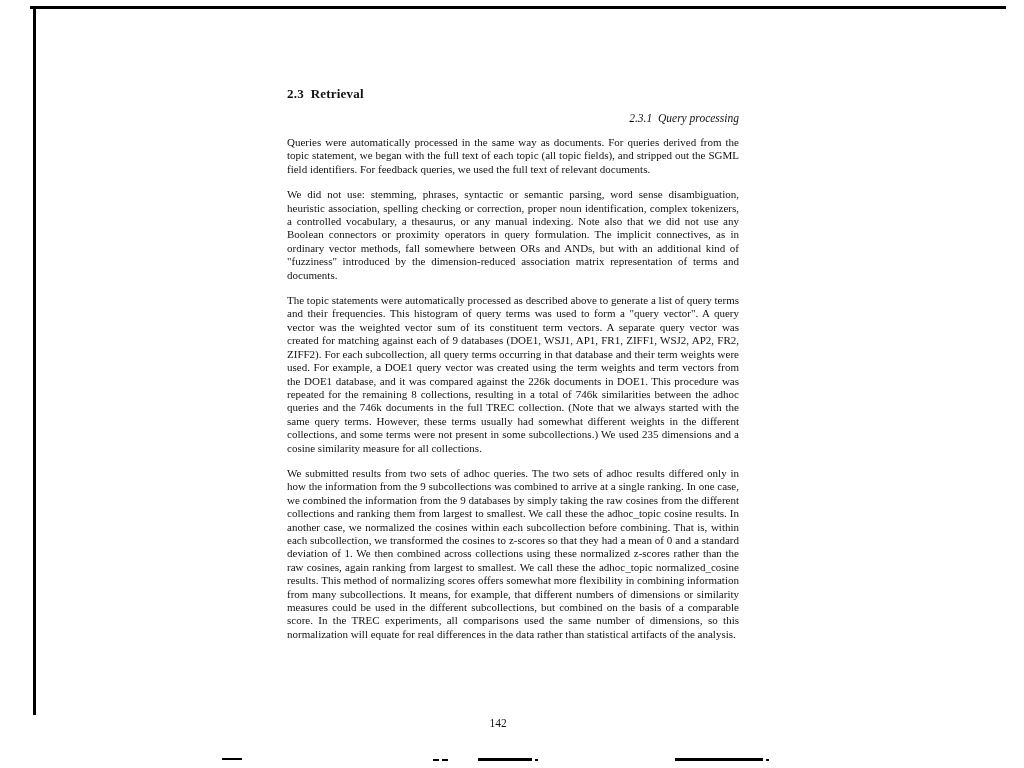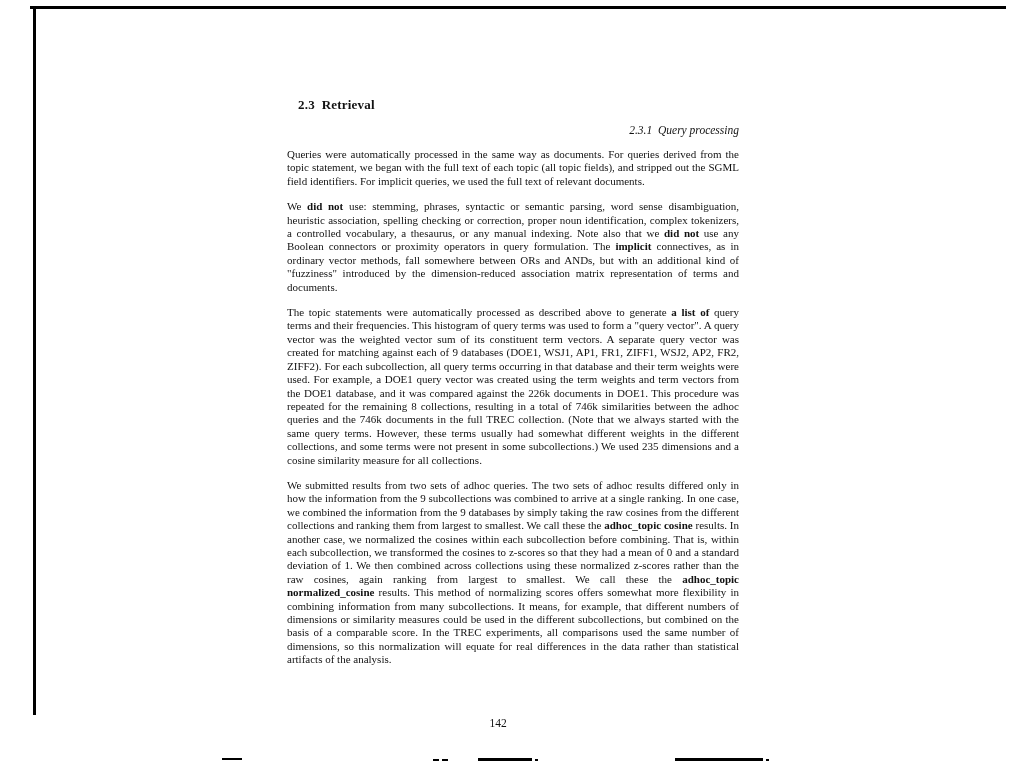--- a/index.html
+++ b/index.html
@@ -16,21 +16,21 @@
     font-family: "Liberation Serif", "DejaVu Serif", serif;
     color: #121212;
   }
   .content {
     position: absolute;
     left: 287px;
     top: 86px;
     width: 452px;
   }
   .section-heading {
-    margin: 11px;
+    margin: 0;
     font-size: 13px;
     font-weight: bold;
     font-style: normal;
     white-space: pre-wrap;
     letter-spacing: 0.2px;
   }
   .subheading {
     margin: 10px 0 7px 0;
     font-size: 11.5px;
     font-weight: normal;
@@ -38,21 +38,21 @@
     white-space: pre-wrap;
     text-align: right;
   }
   .para {
     margin: 12px 0 0 0;
     font-size: 11px;
     line-height: 13.4px;
     text-align: justify;
   }
   .para .bold {
-    font-weight: bold;
+    font-weight: normal;
   }
   .page-number {
     position: absolute;
     left: 468px;
     top: 717px;
     width: 60px;
     text-align: center;
     font-size: 11.5px;
     font-weight: normal;
   }
@@ -75,21 +75,21 @@
 
 <div class="page">
 
   <div class="scan-line edge-top"></div>
   <div class="scan-line edge-left"></div>
 
   <div class="content">
     <h2 class="section-heading">2.3  Retrieval</h2>
     <div>
         <h3 class="subheading">2.3.1  Query processing</h3>
-        <p class="para"><span class="">Queries were automatically processed in the same way as documents.  For queries derived from the topic statement, we began with the full text of each topic (all topic fields), and stripped out the SGML field identifiers.  For implicit queries, we used the full text of relevant documents.</span></p>
+        <p class="para"><span class="">Queries were automatically processed in the same way as documents.  For queries derived from the topic statement, we began with the full text of each topic (all topic fields), and stripped out the SGML field identifiers.  For feedback queries, we used the full text of relevant documents.</span></p>
         <p class="para"><span class="">We </span><span class="bold">did not</span><span class=""> use: stemming, phrases, syntactic or semantic parsing, word sense disambiguation, heuristic association, spelling checking or correction, proper noun identification, complex tokenizers, a controlled vocabulary, a thesaurus, or any manual indexing.  Note also that we </span><span class="bold">did not</span><span class=""> use any Boolean connectors or proximity operators in query formulation.  The </span><span class="bold">implicit</span><span class=""> connectives, as in ordinary vector methods, fall somewhere between ORs and ANDs, but with an additional kind of "fuzziness" introduced by the dimension-reduced association matrix representation of terms and documents.</span></p>
         <p class="para"><span class="">The topic statements were automatically processed as described above to generate </span><span class="bold">a list of</span><span class=""> query terms and their frequencies.  This histogram of query terms was used to form a "query vector".  A query vector was the weighted vector sum of its constituent term vectors.  A separate query vector was created for matching against each of 9 databases (DOE1, WSJ1, AP1, FR1, ZIFF1, WSJ2, AP2, FR2, ZIFF2).  For each subcollection, all query terms occurring in that database and their term weights were used.  For example, a DOE1 query vector was created using the term weights and term vectors from the DOE1 database, and it was compared against the 226k documents in DOE1.  This procedure was repeated for the remaining 8 collections, resulting in a total of 746k similarities between the adhoc queries and the 746k documents in the full TREC collection.  (Note that we always started with the same query terms.  However, these terms usually had somewhat different weights in the different collections, and some terms were not present in some subcollections.)  We used 235 dimensions and a cosine similarity measure for all collections.</span></p>
         <p class="para"><span class="">We submitted results from two sets of adhoc queries.  The two sets of adhoc results differed only in how the information from the 9 subcollections was combined to arrive at a single ranking.  In one case, we combined the information from the 9 databases by simply taking the raw cosines from the different collections and ranking them from largest to smallest.  We call these the </span><span class="bold">adhoc_topic cosine</span><span class=""> results.  In another case, we normalized the cosines within each subcollection before combining.  That is, within each subcollection, we transformed the cosines to z-scores so that they had a mean of 0 and a standard deviation of 1.  We then combined across collections using these normalized z-scores rather than the raw cosines, again ranking from largest to smallest.  We call these the </span><span class="bold">adhoc_topic normalized_cosine</span><span class=""> results.  This method of normalizing scores offers somewhat more flexibility in combining information from many subcollections.  It means, for example, that different numbers of dimensions or similarity measures could be used in the different subcollections, but combined on the basis of a comparable score.  In the TREC experiments, all comparisons used the same number of dimensions, so this normalization will equate for real differences in the data rather than statistical artifacts of the analysis.</span></p>
       </div>
   </div>
 
   <div class="page-number">142</div>
 
   <div class="scan-line mark-a"></div>
   <div class="scan-line mark-b1"></div>

